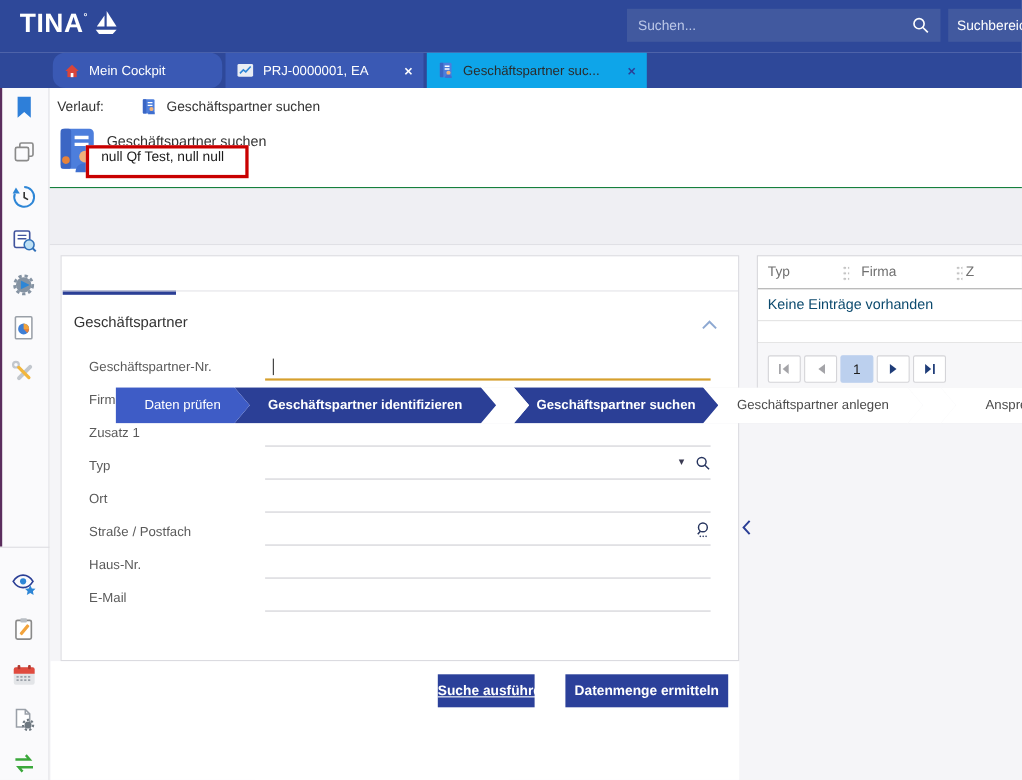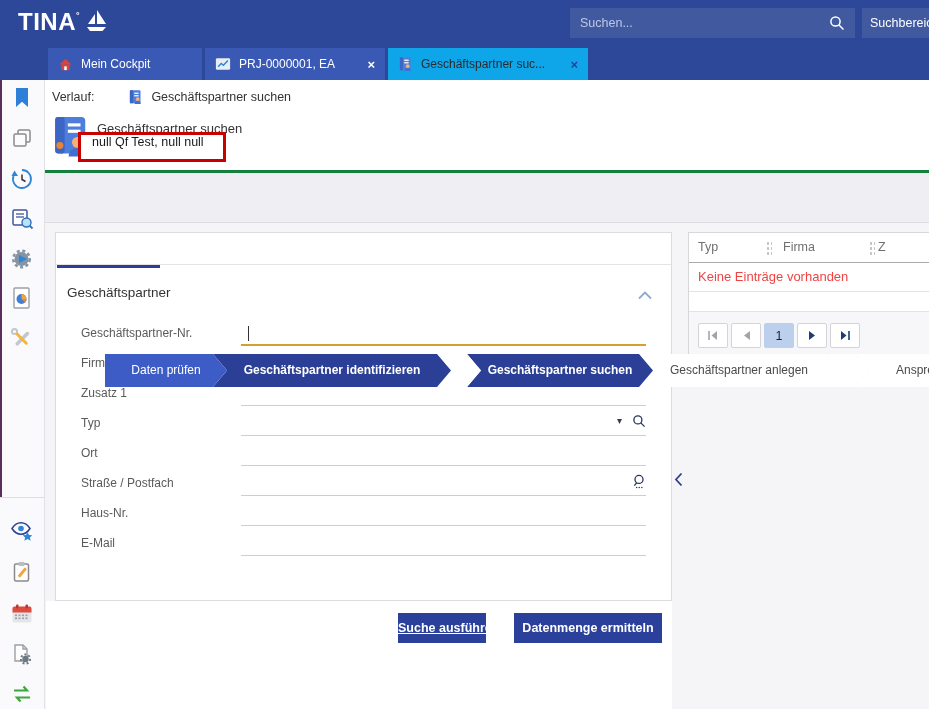--- a/index.html
+++ b/index.html
@@ -42,21 +42,21 @@
 
   
   .bigicon { position:absolute; left:52px; top:114px; }
   .page-title { position:absolute; left:97px; top:121px; font-size:13px; color:#333; z-index:1; }
   .annotation-box { position:absolute; left:78px; top:132px; width:148px; height:30px; background:#fff;
                     border:3px solid #C90000; z-index:3; display:flex; align-items:flex-start;
                     padding-left:11px; font-size:12.5px; color:#1a1a1a; white-space:nowrap; }
 
   
   .stepstrip { position:absolute; left:45px; top:170px; width:884px; height:53px; background:#EFEFF3;
-               border-top:3px solid #15803d; border-bottom:1px solid #DCDCE2; }
+               border-top:1px solid #15803d; border-bottom:1px solid #DCDCE2; }
   .steps { position:absolute; left:60px; top:181px; height:33px; display:flex; }
   .step { position:relative; height:33px; line-height:33px; font-size:12px; text-align:center;
           white-space:nowrap; margin-left:-14px;
           clip-path:polygon(0 0, calc(100% - 14px) 0, 100% 50%, calc(100% - 14px) 100%, 0 100%, 14px 50%); }
   .step.first { margin-left:0;
           clip-path:polygon(0 0, calc(100% - 14px) 0, 100% 50%, calc(100% - 14px) 100%, 0 100%); }
   .step.blue  { background:#3E5CC6; color:#fff; }
   .step.dark  { background:#2B3F96; color:#fff; font-weight:bold; }
   .step.white { background:#fff; color:#4A4A4A; filter:drop-shadow(0 0 1px #BFBFC8); }
   .step.sep   { width:44px; }
@@ -95,21 +95,21 @@
 
   
   .rescard { position:absolute; left:688px; top:232px; width:242px; height:125px; background:#fff;
              border:1px solid #D6D6DB; }
   .thead { position:absolute; left:0; top:0; width:240px; height:30px; border-bottom:1px solid #ABABAB; }
   .th { position:absolute; top:7px; font-size:12.5px; color:#707070; }
   .handle { position:absolute; top:8px; width:6px; height:15px;
             background-image:radial-gradient(circle, #C4C4C4 1.1px, transparent 1.3px);
             background-size:4px 5px; }
   .emptyrow { position:absolute; left:0; top:30px; width:240px; height:29px; border-bottom:1px solid #E3E3E3;
-              font-size:13px; color:#ef4444; padding:6px 0 0 9px; }
+              font-size:13px; color:#0c4a6e; padding:6px 0 0 9px; }
   .gaprow { position:absolute; left:0; top:59px; width:240px; height:20px; border-bottom:1px solid #E3E3E3; }
   .pager { position:absolute; left:0; top:79px; width:240px; height:44px; background:#F7F7F9; }
   .pbtn { position:absolute; top:11px; width:30px; height:25px; background:#fff; border:1px solid #D4D4D8;
           border-radius:2px; display:flex; align-items:center; justify-content:center; font-size:12.5px; }
   .pbtn.current { background:#BCD0EE; border-color:#BCD0EE; color:#1f1f1f; }
 
   .panel-collapse { position:absolute; left:674px; top:472px; }
 
   
   .sidebar { position:absolute; left:0; top:80px; width:45px; height:629px; background:#FAFAFC;
@@ -139,21 +139,21 @@
         <circle cx="6.5" cy="6.5" r="4.6" fill="none" stroke="#fff" stroke-width="1.5"></circle>
         <line x1="10" y1="10" x2="14.5" y2="14.5" stroke="#fff" stroke-width="1.5"></line>
       </svg>
     </div>
     <div class="search-scope">
       <span>Suchbereich</span>
     </div>
   </div>
 
   <div class="tabbar">
-    <div class="tab inactive" style="left:48px; width:154px;">
+    <div class="tab inactive" style="left:48px; width:154px;border-radius:11px;">
       <span class="ticon">
         <svg width="15" height="15" viewBox="0 0 16 16">
           <path d="M1.5 8 L8 2 L14.5 8 Z" fill="#D9453A"></path>
           <rect x="3.5" y="8" width="9" height="6" fill="#D9453A"></rect>
           <rect x="6.7" y="10" width="2.6" height="4" fill="#fff"></rect>
         </svg>
       </span>
       <span class="tab-label">Mein Cockpit</span>
     </div>
     <div class="tab inactive" style="left:205px; width:180px;">

